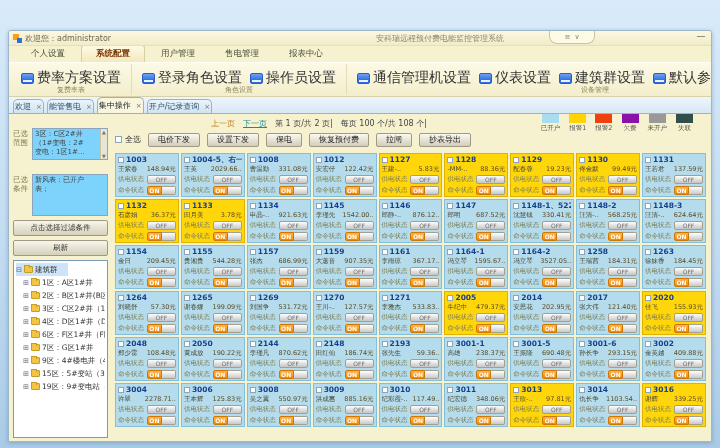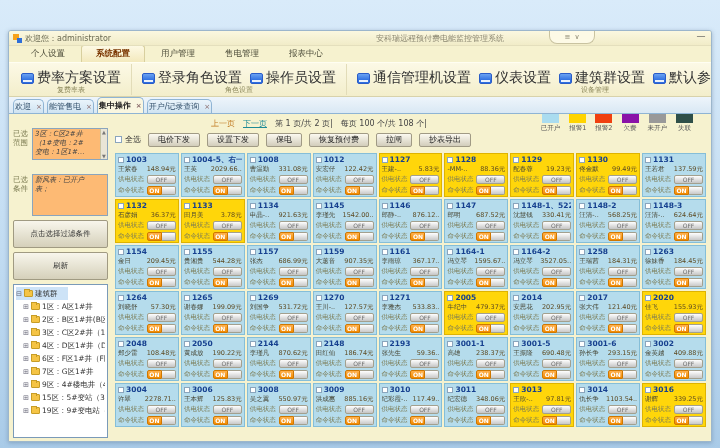--- a/index.html
+++ b/index.html
@@ -40,36 +40,36 @@
   .mon-icon { width:13px; height:11px; border:1px solid #2a5cc8; border-radius:2px;
     background:linear-gradient(#6aa2f2,#2f6fe0 70%); position:relative; flex:none; }
   .mon-icon::after { content:""; position:absolute; left:1px; right:1px; bottom:1px; height:2px; background:#fff; opacity:.9; }
   .ribbon-empty { flex:1; margin:2px 4px 3px 4px; background:#fefcf0; border:1px solid #ddd7b4; border-radius:3px; }
 
   
   .tabstrip { height:17px; display:flex; align-items:flex-end; gap:3px; padding:0 4px;
     background:linear-gradient(#eef5fb,#d9e8f4); border-bottom:1px solid #8fb4d4; }
   .dtab { display:flex; align-items:center; gap:5px; height:14px; padding:0 1px; font-size:8px; color:#33506b;
     background:linear-gradient(#eaf4fb,#cfe3f2); border:1px solid #8fb4d4; border-bottom:none; border-radius:5px 5px 0 0; }
-  .dtab.active { background:#f9f6e0; font-weight:bold; color:#222; height:16px;text-align:right; }
+  .dtab.active { background:#f9f6e0; font-weight:normal; color:#222; height:16px;text-align:right; }
   .dtab .x { font-size:7px; color:#8a6a6a; }
 
   
   .content { flex:1; display:flex; min-height:0; background:#f6f2cf; }
 
   
   .sidebar { width:102px; flex:none; padding:4px 3px 3px 4px; display:flex; flex-direction:column; gap:4px; }
   .filter-row { display:flex; gap:2px;margin-top:10px; }
   .filter-label { width:17px; font-size:7.5px; color:#7c7c52; line-height:1.15; padding-top:2px; }
-  .listbox { flex:1; background:#fdba74; border:1px solid #8aa5bd; font-size:7px; color:#444; padding:1px 8px 1px 2px;
-    white-space:pre-line; overflow:hidden; position:relative; line-height:1.3;font-style:italic; }
+  .listbox { flex:1; background:#7dd3fc; border:1px solid #8aa5bd; font-size:7px; color:#444; padding:1px 8px 1px 2px;
+    white-space:pre-line; overflow:hidden; position:relative; line-height:1.3; }
   .listbox .sb { position:absolute; right:0; top:0; bottom:0; width:7px; background:#e9e5d6; border-left:1px solid #c9c3a0;
     display:flex; flex-direction:column; justify-content:space-between; align-items:center; font-size:5px; color:#777; }
   .box1 { height:32px; } .box2 { height:42px; }
-  .side-btn { height:28px; background:linear-gradient(#f8f6ec,#d5d0ba); border:1px solid #a09a82; border-radius:2px;
+  .side-btn { height:16px; background:linear-gradient(#f8f6ec,#d5d0ba); border:1px solid #a09a82; border-radius:2px;
     font-size:7.5px; color:#333; display:flex; align-items:center; justify-content:center; }
   .tree { flex:1; background:#fff; border:1px solid #7a9ab8; padding:2px; overflow:hidden; font-size:7.5px; color:#333; }
   .tree-row { display:flex; align-items:center; gap:2px; height:13px; white-space:nowrap; overflow:hidden; }
   .tree-row.root { background:#cde3f7; width:52px; }
   .tree-children { margin-left:7px; }
   .twist { font-size:7px; color:#667; flex:none; }
   .folder { width:9px; height:7px; background:#f5c445; border:1px solid #c79d27; border-radius:1px; position:relative; flex:none; }
   .folder::before { content:""; position:absolute; left:-1px; top:-2px; width:4px; height:2px; background:#f5c445; border:1px solid #c79d27; border-bottom:none; }
 
   

